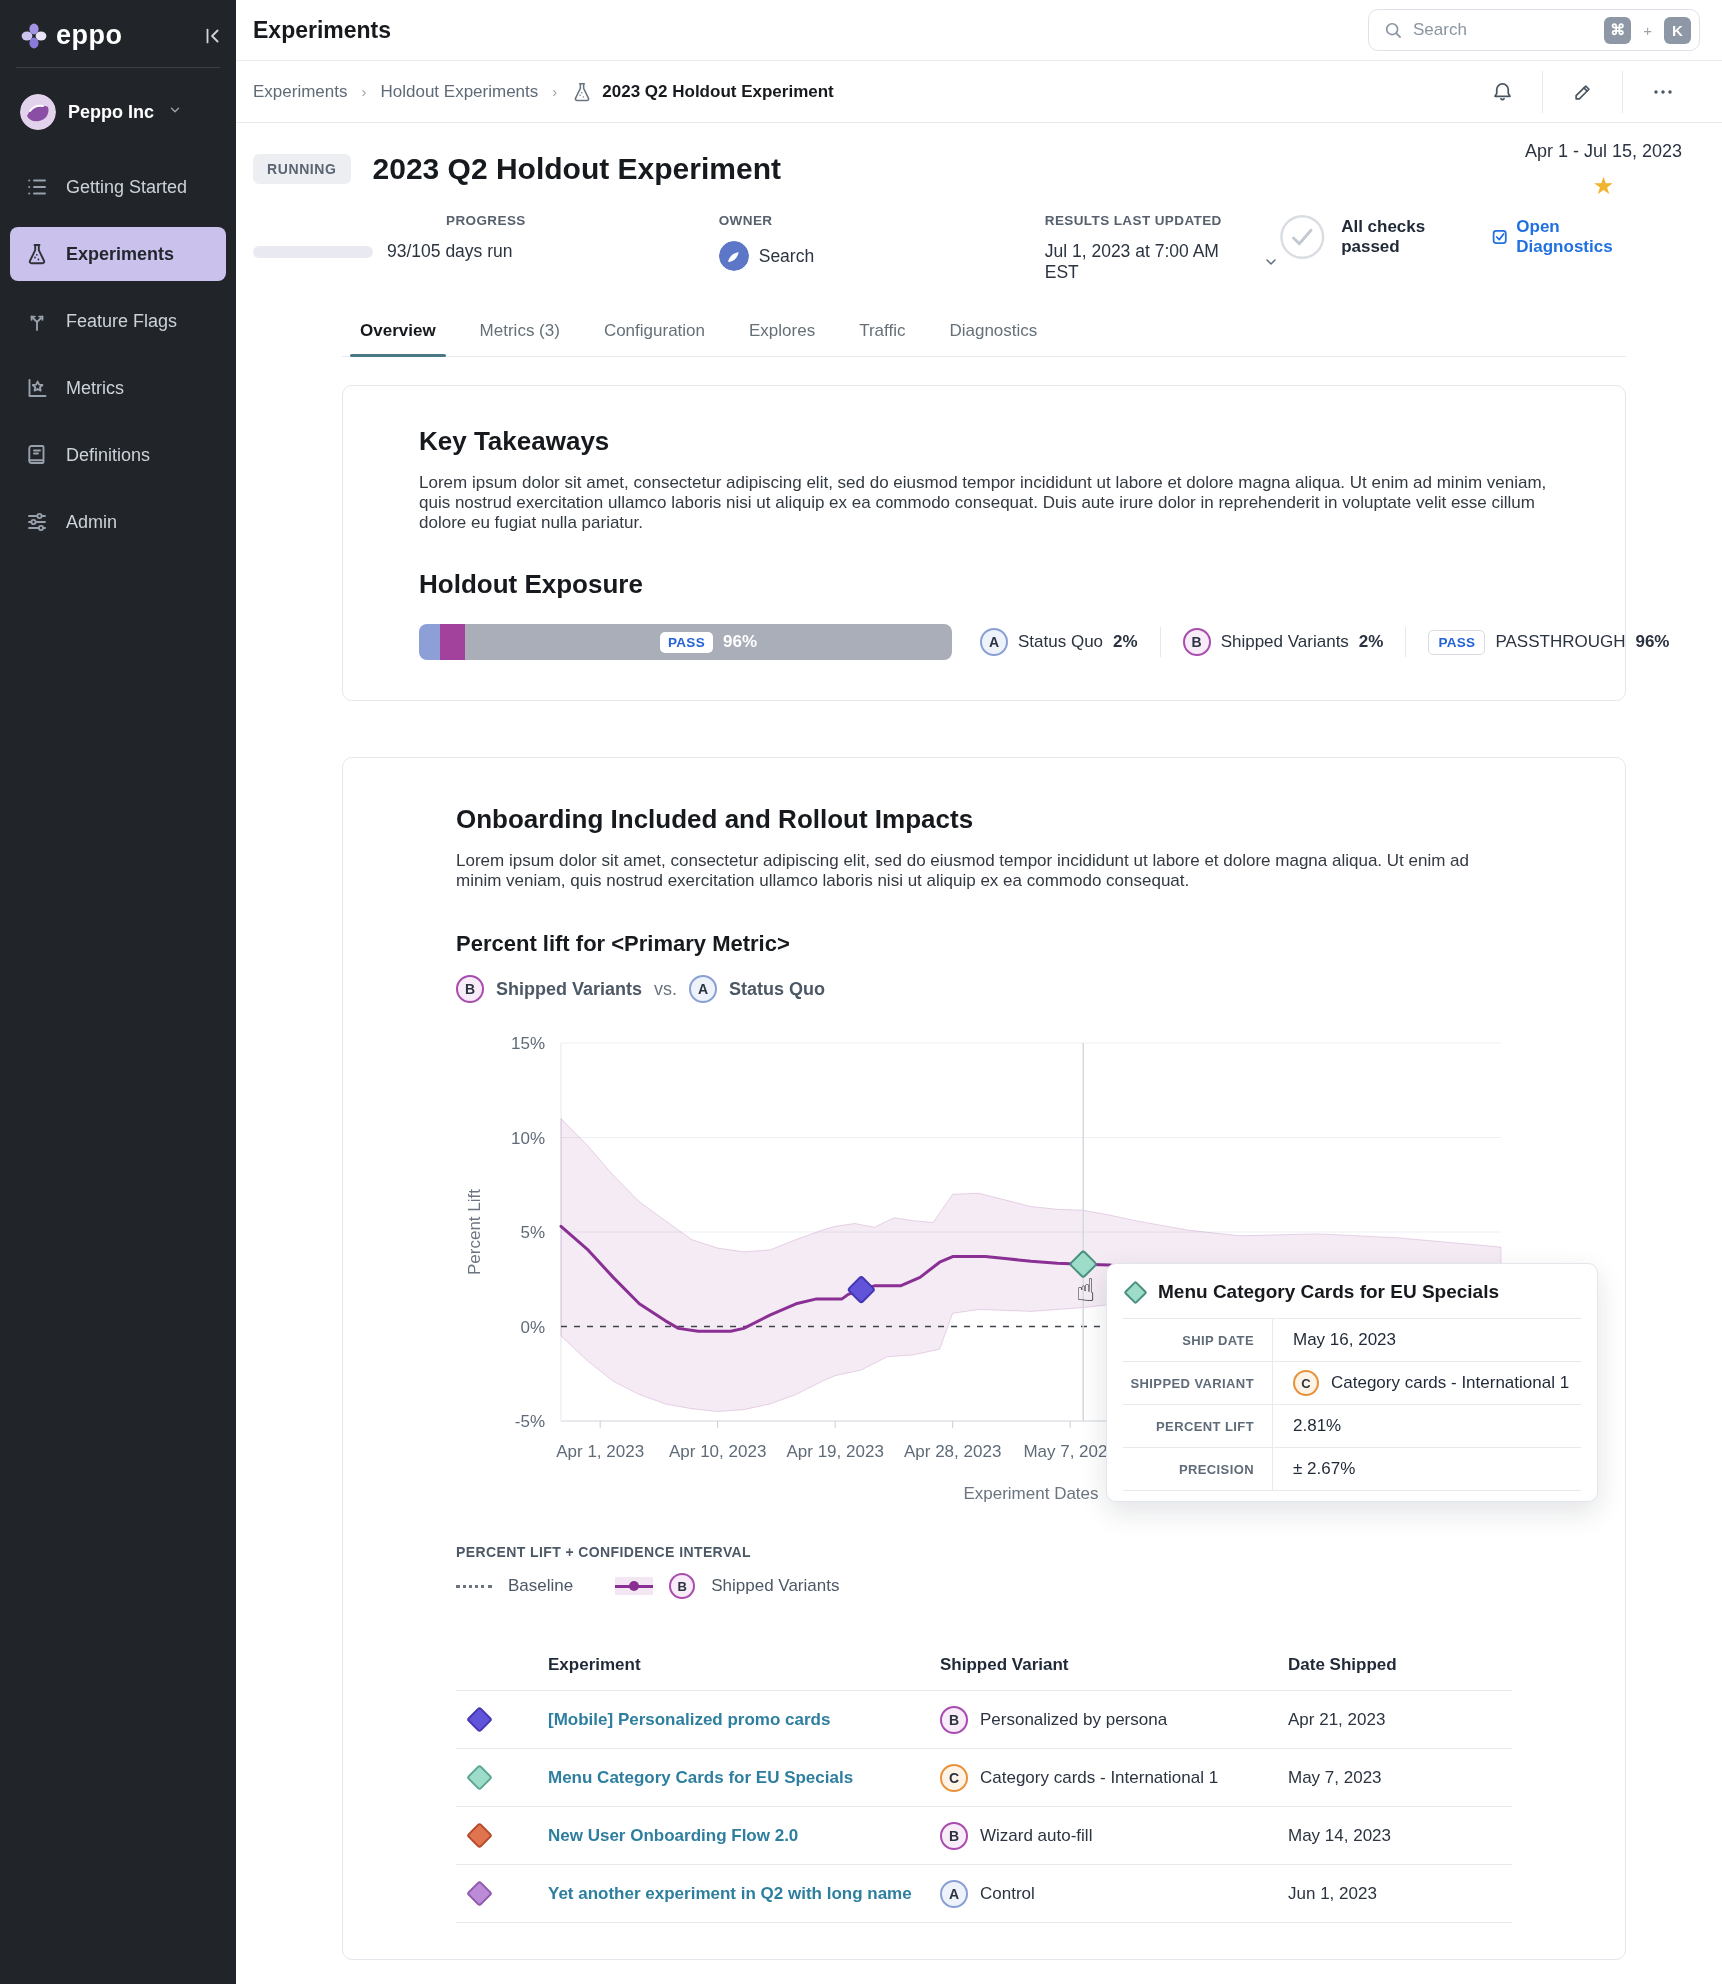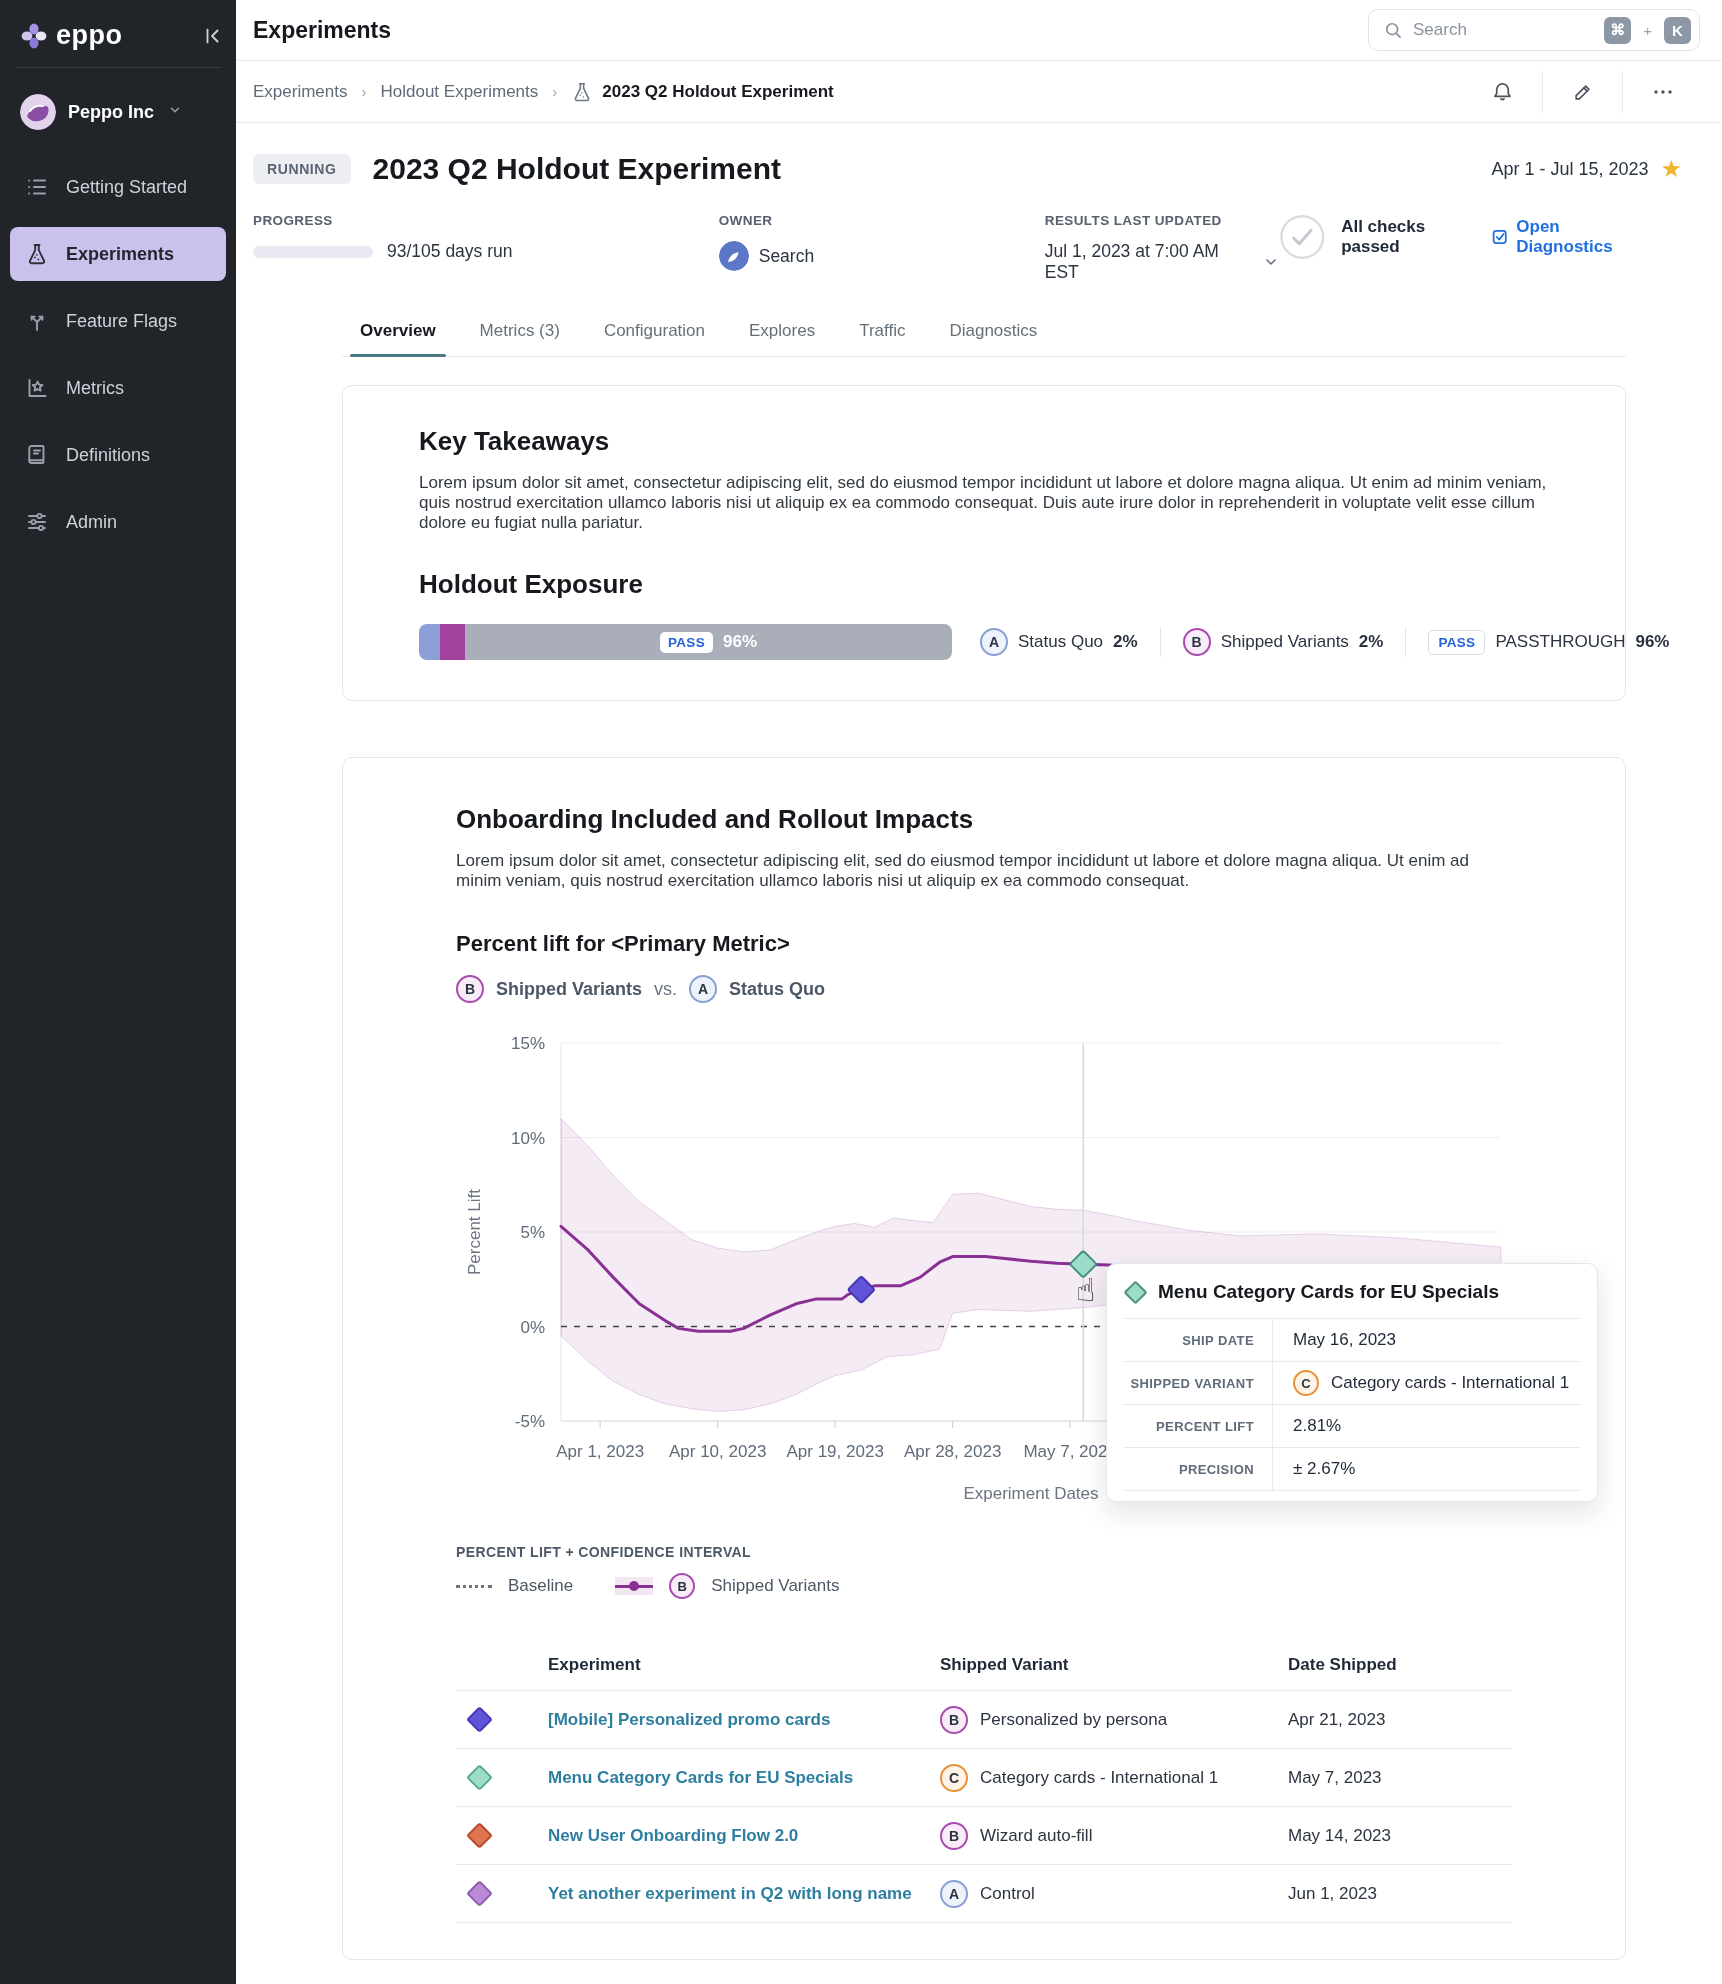--- a/index.html
+++ b/index.html
@@ -39,25 +39,25 @@
   .crumb-sep { color:#9aa3ad; font-size:15px; }
   .crumb-current { font-weight:700; color:#16191d; display:flex; align-items:center; gap:9px; }
   .icon-actions { display:flex; align-items:center; height:42px; }
   .icon-btn { width:80px; height:42px; display:grid; place-items:center; color:#4a5560; cursor:pointer; }
   .icon-btn + .icon-btn { border-left:1px solid #e9ebee; }
   
   .title-section { padding:26px 40px 0 17px; }
   .title-row { display:flex; align-items:center; gap:22px; height:40px; }
   .status-badge { background:#eceef2; color:#5a6472; font-size:14px; font-weight:700; letter-spacing:.6px; padding:7px 14px; border-radius:6px; }
   .exp-title { font-size:30px; font-weight:700; color:#16191d; }
-  .date-range { margin-left:auto; font-size:18px; color:#2b3440; display:flex; align-items:center; gap:12px; }
+  .date-range { margin-left:auto; font-size:18px; color:#2b3440; display:flex; align-items:center; gap:12px;flex-direction:column; }
   .star { color:#f0b42e; font-size:24px; line-height:1; }
   .meta-row { display:flex; margin-top:24px; align-items:flex-start; }
   .meta-label { font-size:13.5px; font-weight:700; color:#57616e; letter-spacing:.4px; margin-bottom:13px; }
-  .meta-col1 { width:480px; }
+  .meta-col1 { width:480px;text-align:center; }
   .meta-col2 { width:336px; }
   .progress-line { display:flex; align-items:center; gap:14px; }
   .progress-track { width:120px; height:12px; border-radius:7px; background:#e9e9f1; overflow:hidden; }
   .progress-fill { height:100%; background:#7165d6; border-radius:7px; }
   .progress-text, .owner-name, .results-value { font-size:17.5px; color:#2b3440; }
   .owner-line { display:flex; align-items:center; gap:10px; }
   .owner-avatar { width:30px; height:30px; border-radius:50%; }
   .results-line { display:flex; align-items:center; gap:12px; }
   .results-chevron { color:#5f6b78; cursor:pointer; display:grid; place-items:center; }
   .checks-block { margin-left:auto; display:flex; align-items:center; gap:16px; padding-right:26px; }

